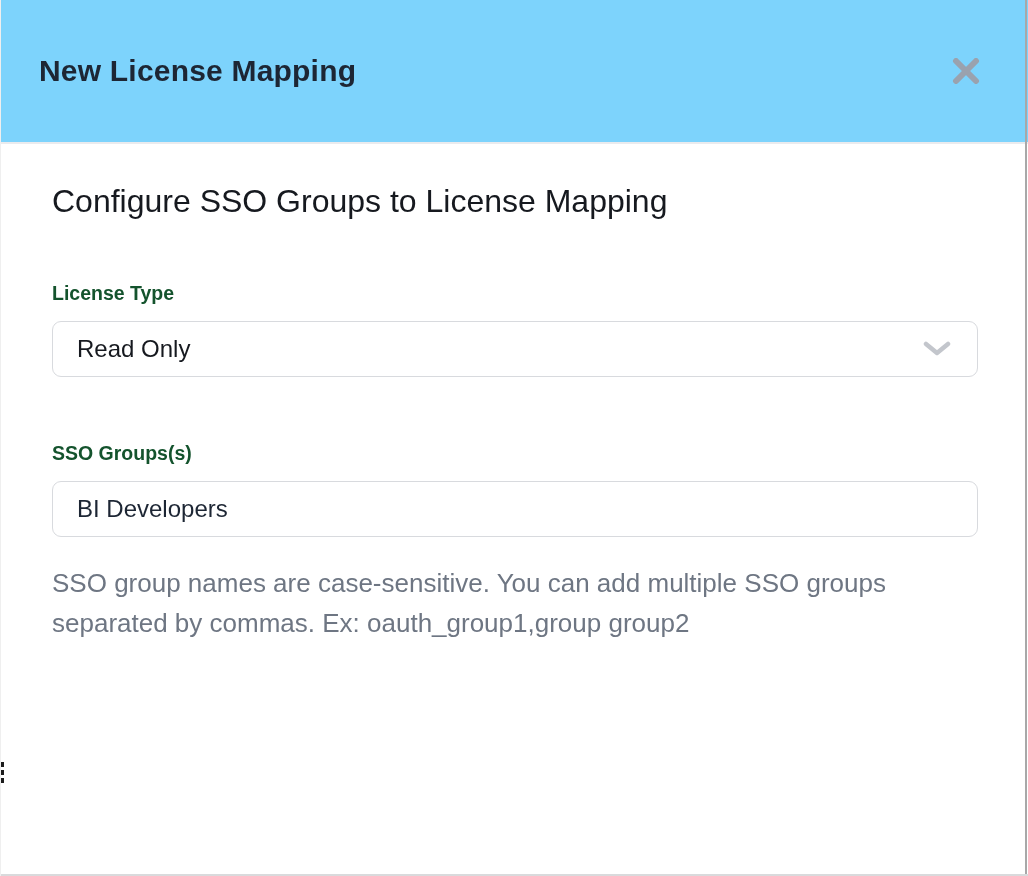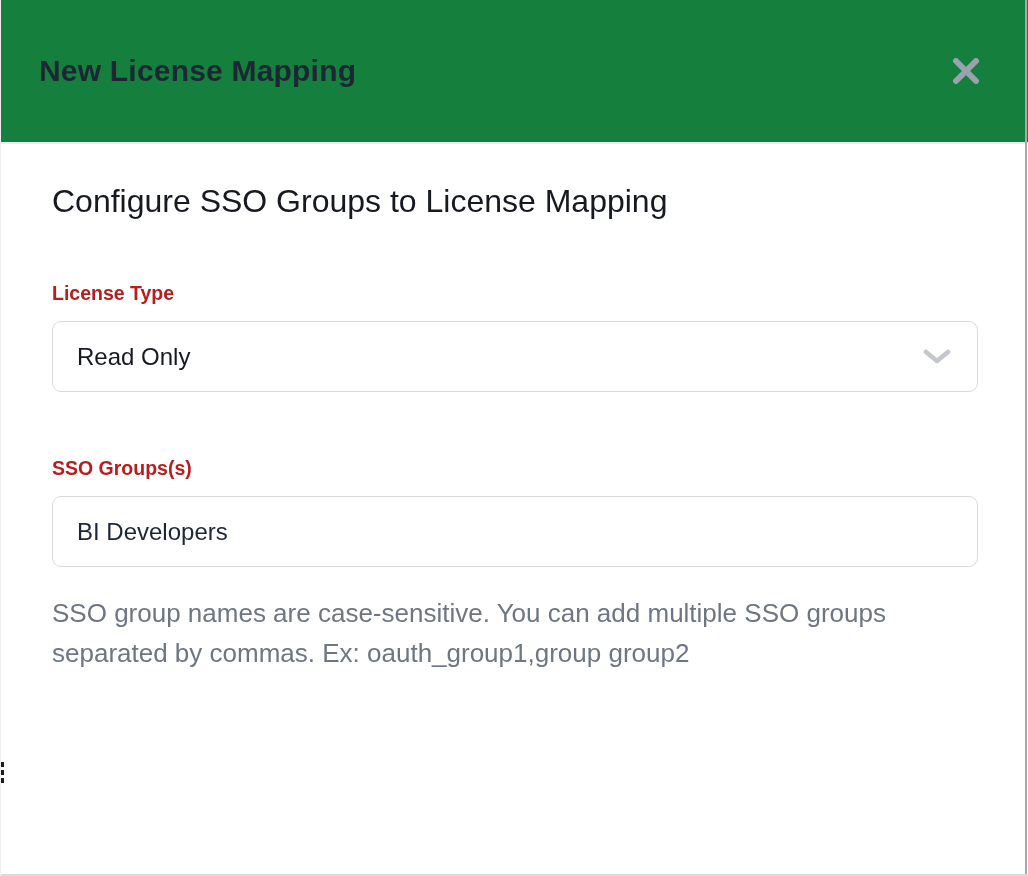--- a/index.html
+++ b/index.html
@@ -15,21 +15,21 @@
     inset: 0;
     background: #ffffff;
     border-left: 1px solid #efefef;
   }
   .modal-header {
     height: 144px;
     display: flex;
     align-items: center;
     padding: 0 46px 0 38px;
     border-bottom: 2px solid #eaebee;
-    background: #15803d;
+    background: #7dd3fc;
   }
   .modal-title {
     font-size: 30px;
     font-weight: 700;
     color: #1d2634;
     letter-spacing: 0.2px;
   }
   .close-btn {
     margin-left: auto;
     width: 32px; height: 32px;
@@ -43,27 +43,27 @@
   .description {
     font-size: 32px;
     color: #16191f;
     line-height: 31px;
   }
   .field-label {
     display: block;
     margin-top: 64px;
     font-size: 19.5px;
     font-weight: 700;
-    color: #b91c1c;
+    color: #14532d;
     line-height: 24px;
   }
   .control-box {
     margin-top: 16px;
     width: 926px;
-    height: 71px;
+    height: 56px;
     background: #ffffff;
     border: 1.5px solid #d8dade;
     border-radius: 9px;
     display: flex;
     align-items: center;
     padding: 0 26px 0 24px;
   }
   .select-box { cursor: pointer; justify-content: space-between; }
   .select-value {
     font-size: 24px;

